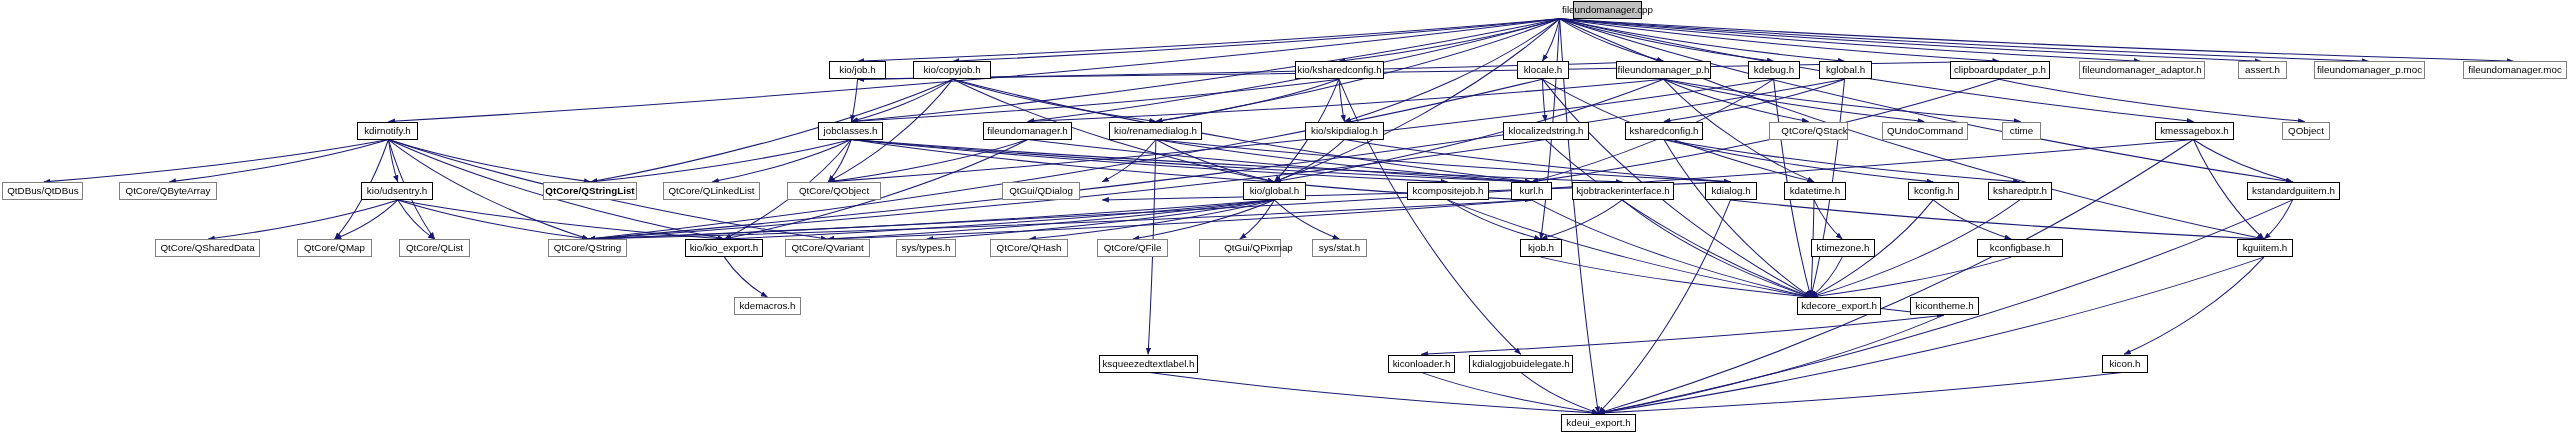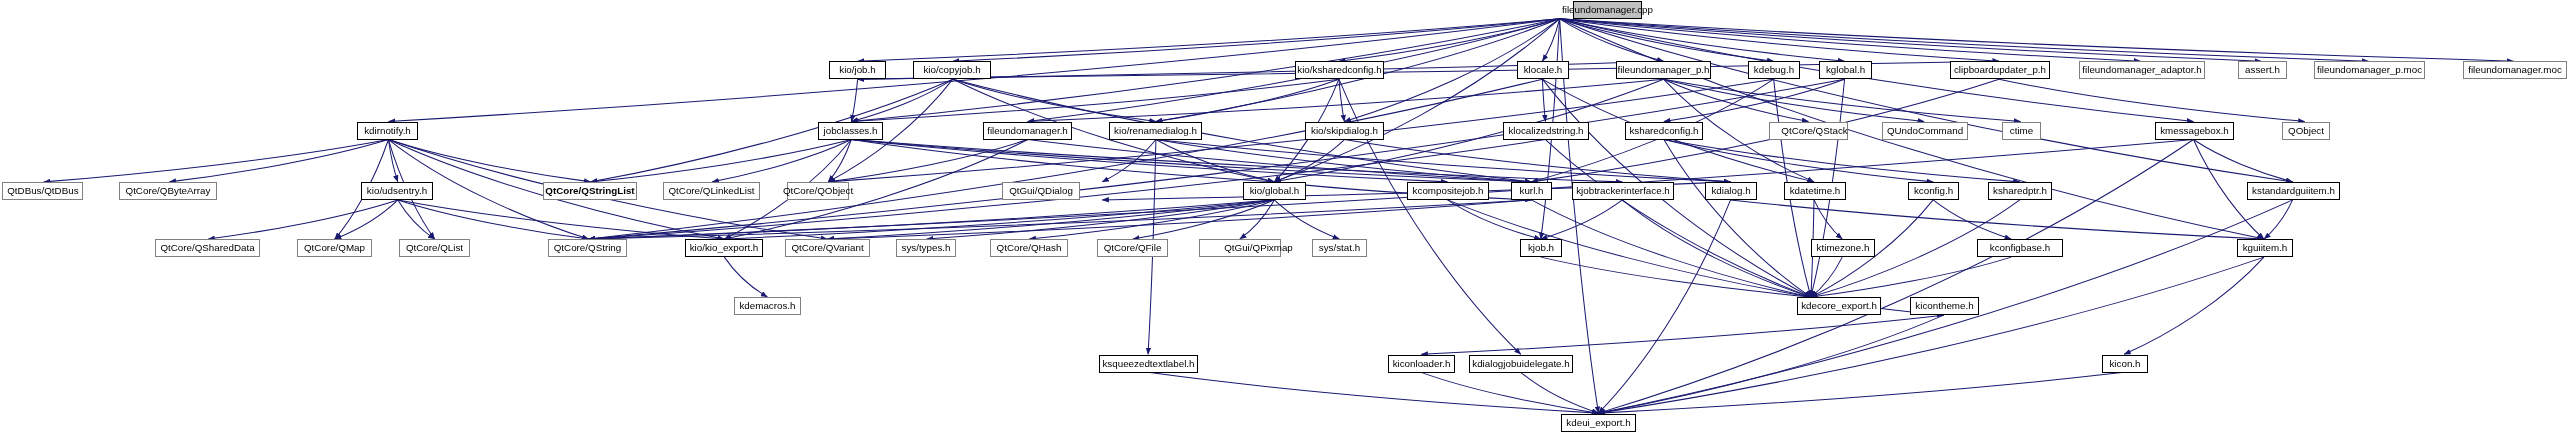--- a/index.html
+++ b/index.html
@@ -245,21 +245,21 @@
       </div>
       <div class="node bold" style="left: 361px; top: 182px; width: 72px;">
         <span>kio/udsentry.h</span>
       </div>
       <div class="node" style="left: 543px; top: 182px; width: 94px; font-weight: bold;">
         <span>QtCore/QStringList</span>
       </div>
       <div class="node" style="left: 663px; top: 182px; width: 97px;">
         <span>QtCore/QLinkedList</span>
       </div>
-      <div class="node" style="left: 787px; top: 182px; width: 62px;">
+      <div class="node" style="left: 787px; top: 182px; width: 94px;">
         <span>QtCore/QObject</span>
       </div>
       <div class="node" style="left: 1002px; top: 182px; width: 78px; justify-content: center;">
         <span>QtGui/QDialog</span>
       </div>
       <div class="node bold" style="left: 1243px; top: 182px; width: 63px;">
         <span>kio/global.h</span>
       </div>
       <div class="node bold" style="left: 1407px; top: 182px; width: 82px;">
         <span>kcompositejob.h</span>

